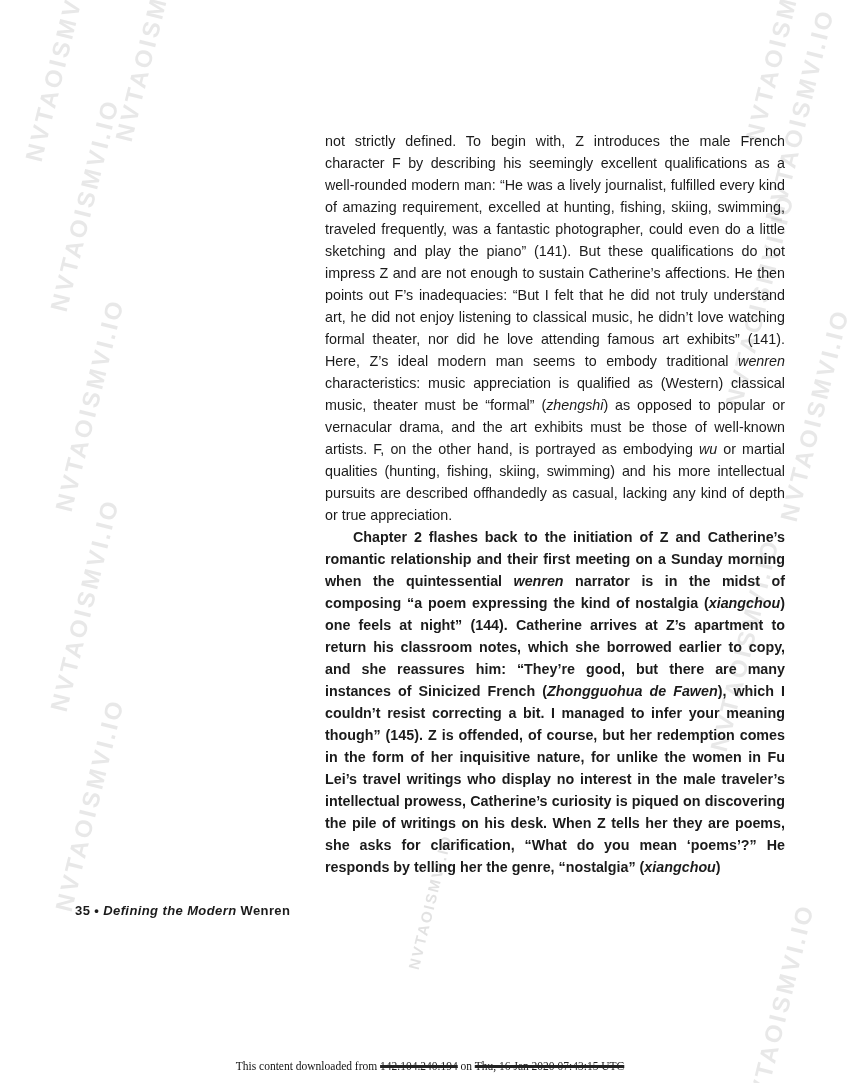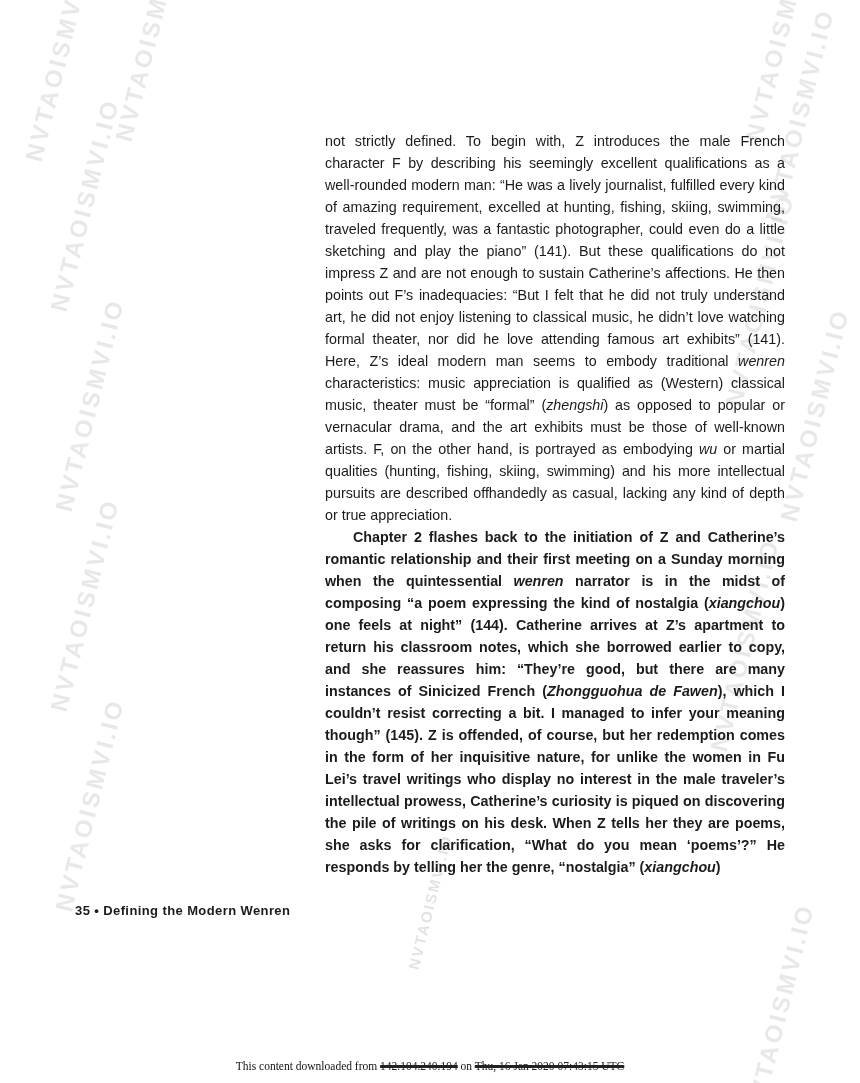--- a/index.html
+++ b/index.html
@@ -55,20 +55,21 @@
   .running-footer {
     position: absolute;
     left: 75px;
     top: 903px;
     font-size: 13px;
     font-weight: bold;
     color: #1b1b1b;
     letter-spacing: 0.4px;
   }
   .running-footer .rf-italic {
+    font-style: italic;
   }
   .running-footer .rf-sep {
     padding: 0 4px;
   }
   
   .jstor-strip {
     position: absolute;
     left: 0;
     bottom: 8px;
     width: 100%;

